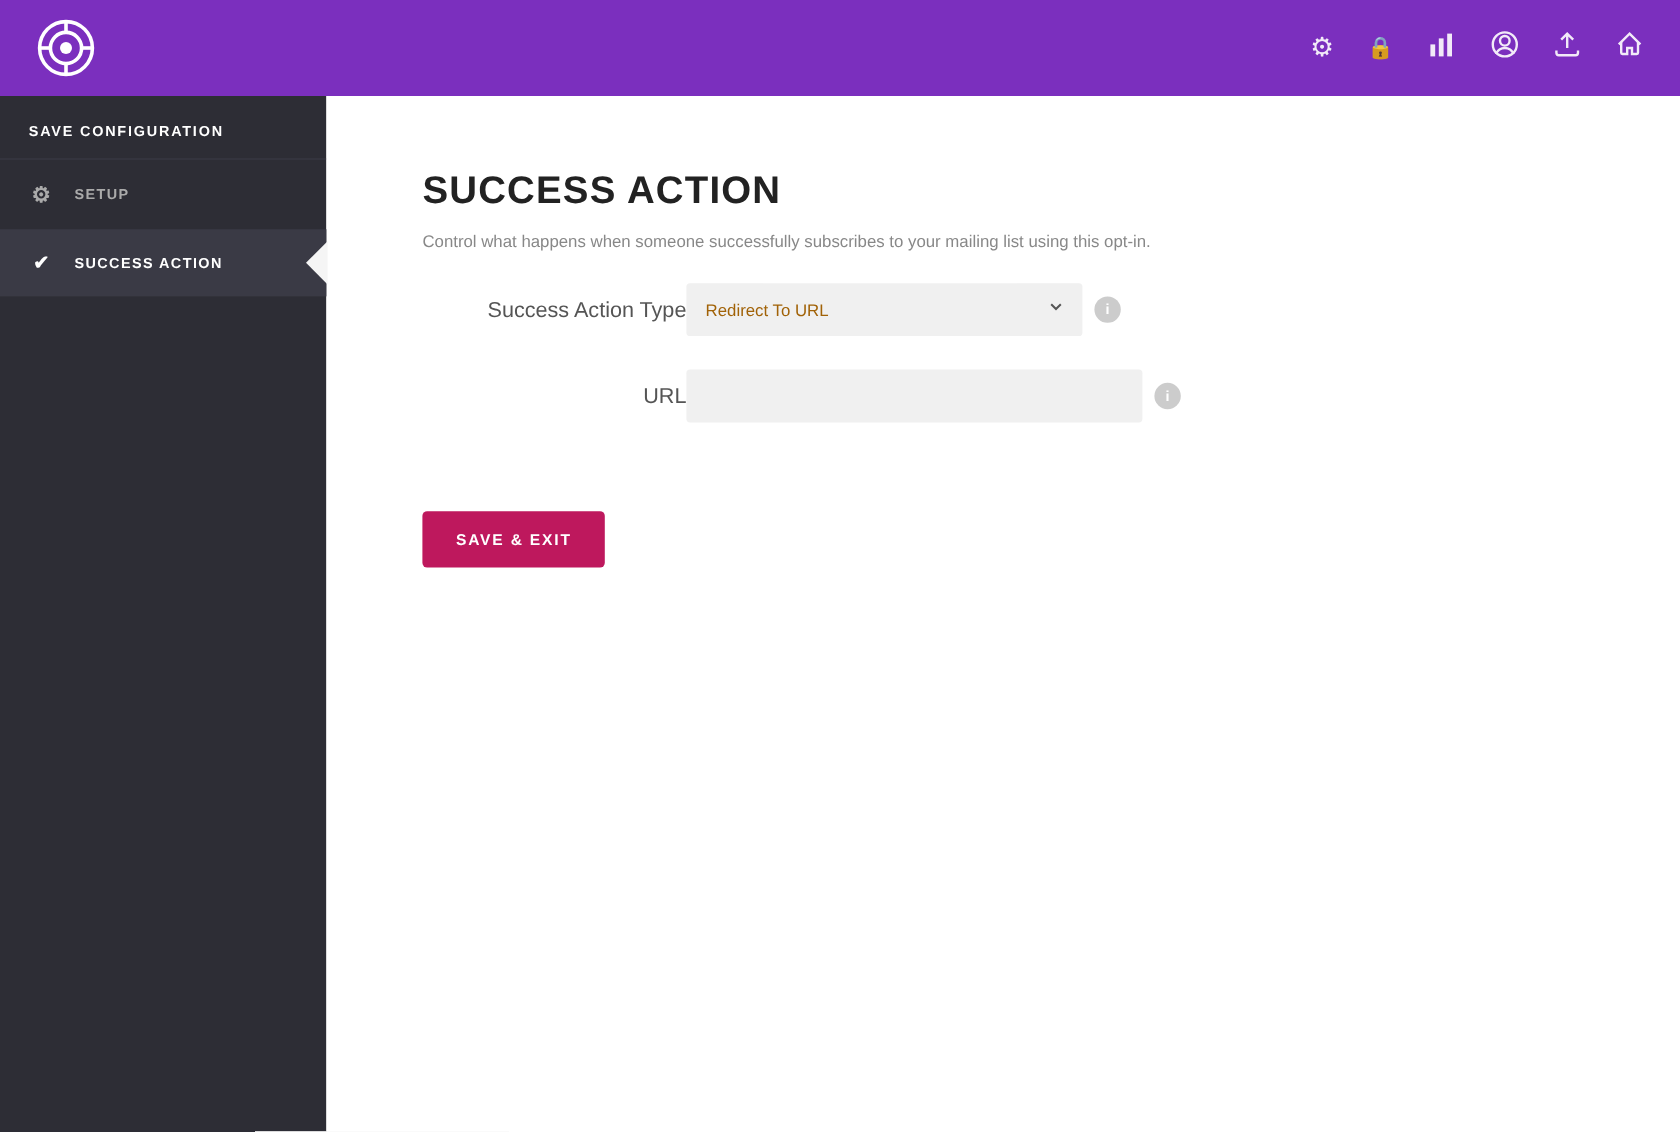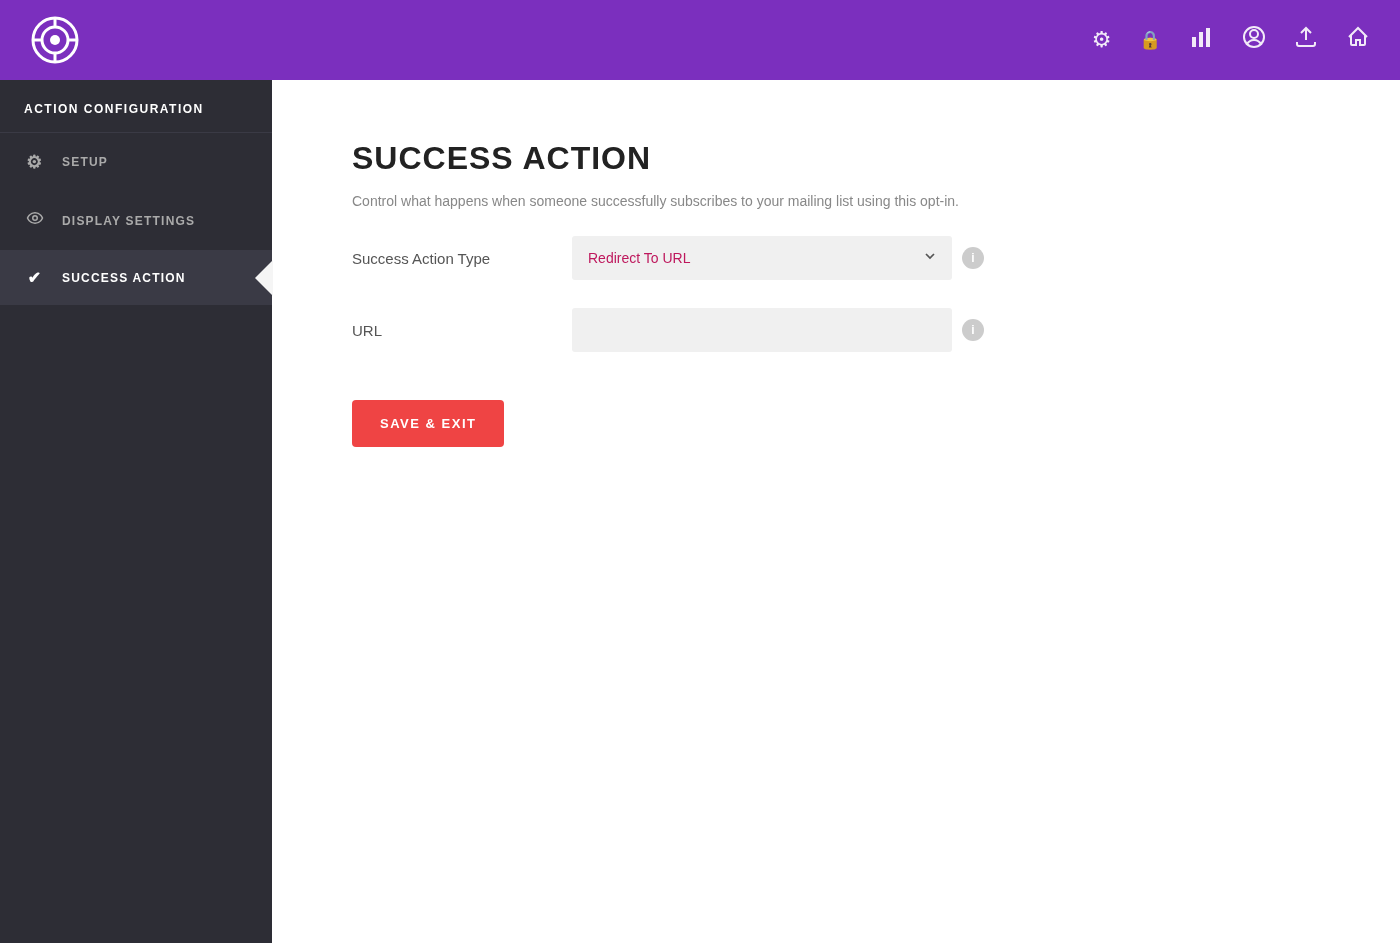--- a/index.html
+++ b/index.html
@@ -61,53 +61,53 @@
     }
     .page-description {
       font-size: 14px; color: #888; margin-bottom: 24px; line-height: 1.5;
     }
 
     
     .form-row {
       display: flex; align-items: center; margin-bottom: 28px; gap: 0;
     }
     .form-label {
-      width: 220px; font-size: 15px; color: #555; flex-shrink: 0;
+      width: 220px; font-size: 18px; color: #555; flex-shrink: 0; text-align: right;
     }
     .form-control-wrap {
       display: flex; align-items: center; gap: 10px;
     }
     .form-select-wrapper {
       position: relative; display: flex; align-items: center;
     }
     .form-select-inner {
-      width: 380px; height: 44px; background: #f0f0f0;
+      width: 330px; height: 44px; background: #f0f0f0;
       border: none; border-radius: 3px; padding: 0 60px 0 16px;
-      font-size: 14px; color: #be185d; appearance: none;
+      font-size: 14px; color: #a16207; appearance: none;
       cursor: pointer; outline: none;
     }
     .chevron-icon {
       position: absolute; right: 14px; top: 50%; transform: translateY(-50%);
       color: #555; pointer-events: none; font-size: 16px;
     }
     .info-icon {
       width: 22px; height: 22px; border-radius: 50%;
       background: #cccccc; display: flex; align-items: center; justify-content: center;
       color: #fff; font-size: 12px; font-weight: 700; cursor: pointer; flex-shrink: 0;
     }
     .form-input {
       width: 380px; height: 44px; background: #f0f0f0;
       border: none; border-radius: 3px; padding: 0 16px;
       font-size: 14px; color: #333; outline: none;
     }
 
     
     .save-exit-btn {
-      margin-top: 20px;
-      background: #ef4444; color: #fff;
+      margin-top: 46px;
+      background: #be185d; color: #fff;
       border: none; border-radius: 4px;
       padding: 16px 28px; font-size: 13px; font-weight: 700;
       letter-spacing: 1.5px; text-transform: uppercase;
       cursor: pointer; transition: background 0.15s;
     }
   </style>
 </head>
 <body>
 
 <div class="topnav">
@@ -149,37 +149,28 @@
           <path d="M3 12L12 3l9 9"></path>
           <path d="M5 10v9a1 1 0 001 1h4v-5h4v5h4a1 1 0 001-1v-9"></path>
         </svg>
     </span>
   </div>
 </div>
 
 <div class="layout">
 
   <div class="sidebar">
-    <div class="sidebar-section-title">ACTION CONFIGURATION</div>
+    <div class="sidebar-section-title">SAVE CONFIGURATION</div>
 
     <div class="sidebar-item">
       <span class="item-icon">⚙</span>
       <span class="item-label">SETUP</span>
     </div>
 
 
-    <div class="sidebar-item">
-      <span class="item-icon">
-        <svg width="18" height="18" viewBox="0 0 24 24" fill="none" stroke="#aaa" stroke-width="2">
-            <circle cx="12" cy="12" r="3"></circle>
-            <path d="M2 12s3-7 10-7 10 7 10 7-3 7-10 7-10-7-10-7z"></path>
-          </svg>
-      </span>
-      <span class="item-label">DISPLAY SETTINGS</span>
-    </div>
 
     <div class="sidebar-item active">
       <span class="item-icon check-icon">✔</span>
       <span class="item-label" style="color:#fff;">SUCCESS ACTION</span>
       <div class="active-arrow"></div>
     </div>
 
   </div>
 
   <div class="main-content">

